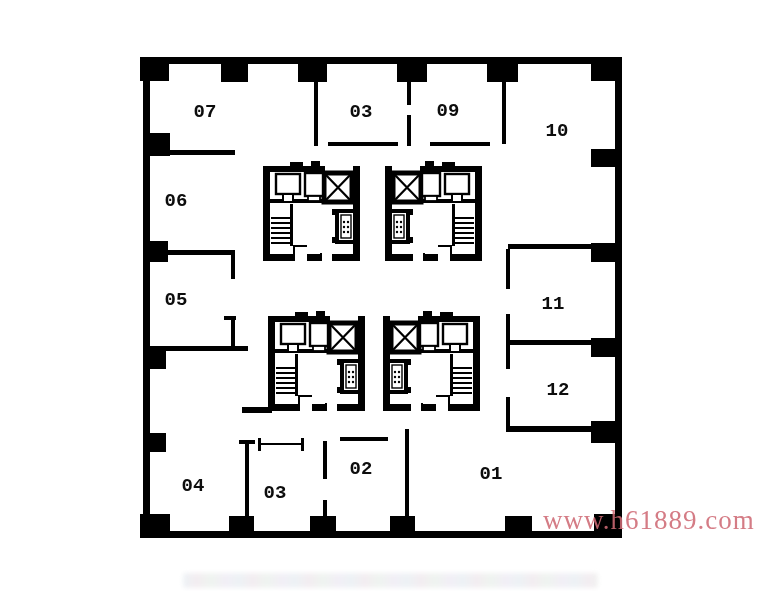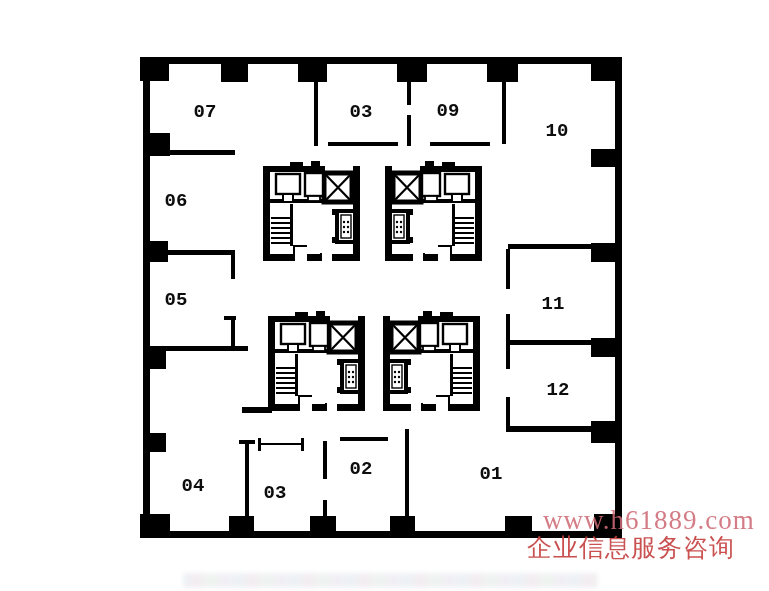--- a/index.html
+++ b/index.html
@@ -194,16 +194,15 @@
   <div class="room-label" style="left:176px;top:201px">06</div>
   <div class="room-label" style="left:176px;top:300px">05</div>
   <div class="room-label" style="left:553px;top:304px">11</div>
   <div class="room-label" style="left:558px;top:390px">12</div>
   <div class="room-label" style="left:193px;top:486px">04</div>
   <div class="room-label" style="left:275px;top:493px">03</div>
   <div class="room-label" style="left:361px;top:469px">02</div>
   <div class="room-label" style="left:491px;top:474px">01</div>
 
   <div id="watermark-url">www.h61889.com</div>
-  <div id="watermark-service">企业信息服务咨询</div>
 
   <div id="bottom-smudge"></div>
 </div>
 
 </body></html>

